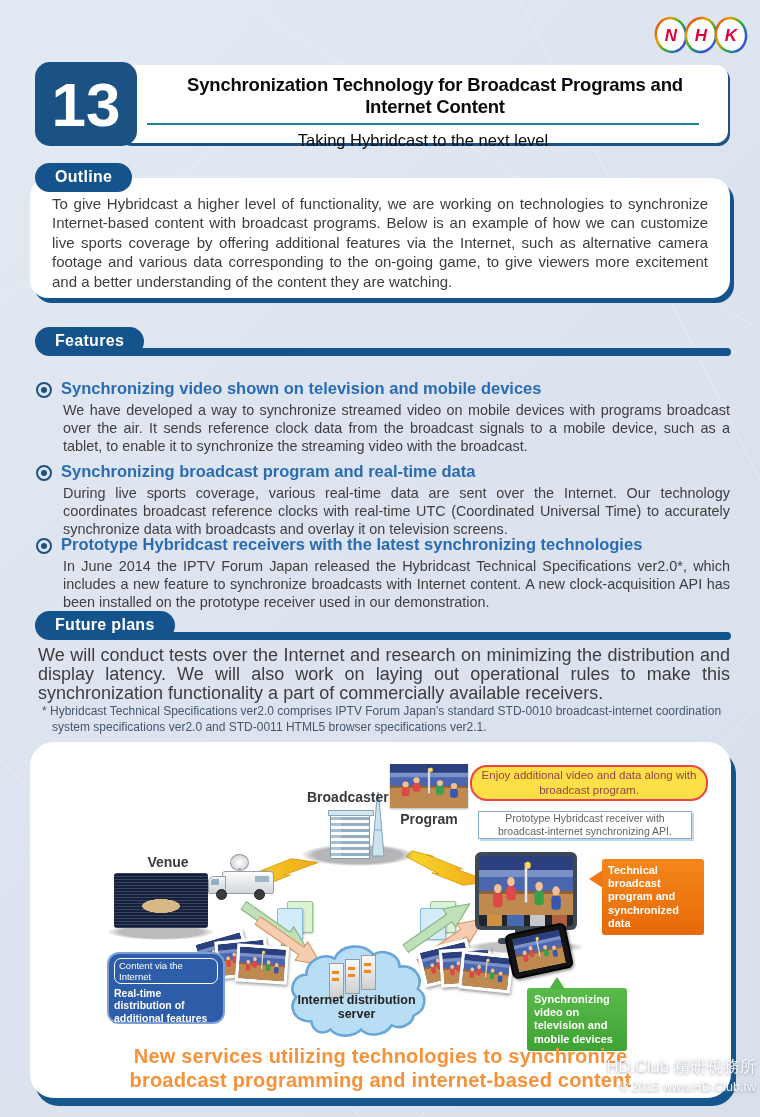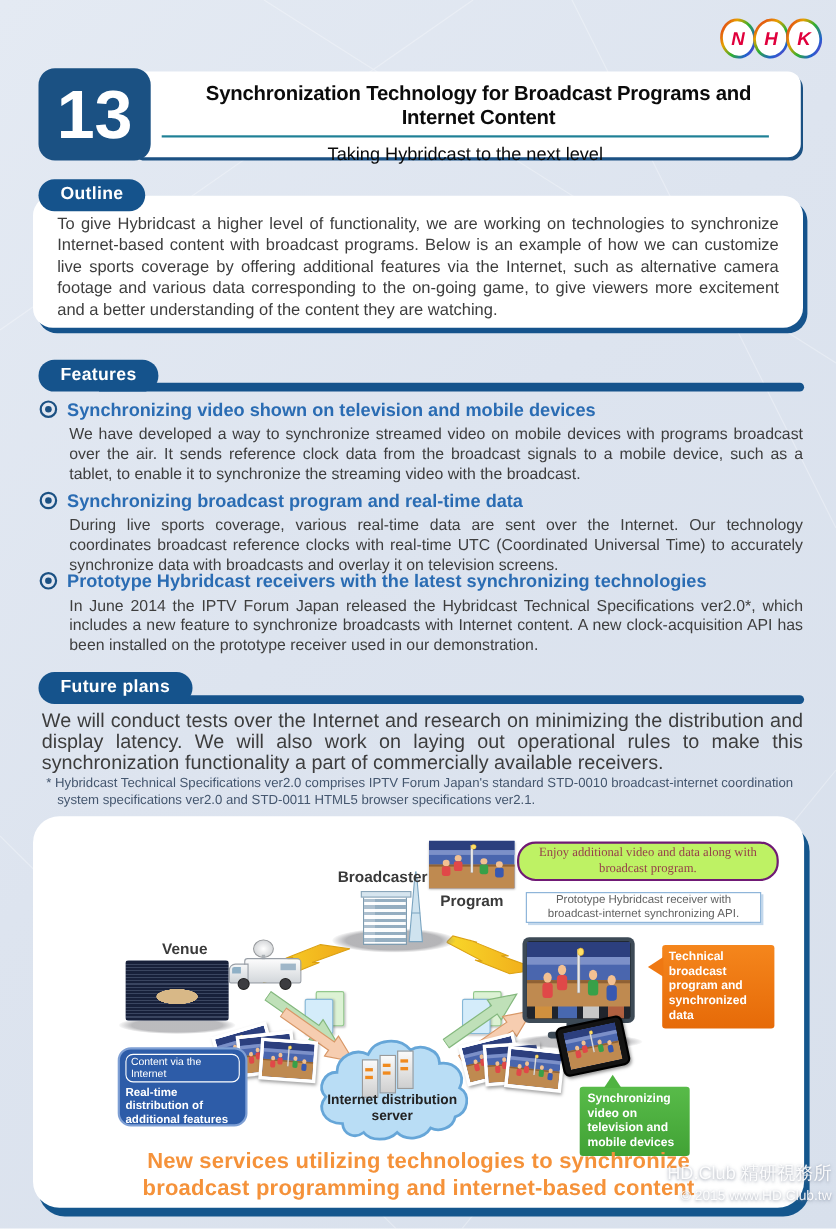--- a/index.html
+++ b/index.html
@@ -28,21 +28,21 @@
   .bar { position:absolute; left:90px; width:641px; height:8px; background:#15538c; border-radius:0 4px 4px 0; z-index:1; }
   .pill-outline { top:163px; }
   .pill-features { top:327px; } .bar-features { top:348px; }
   .pill-future { top:611px; } .bar-future { top:632px; }
 
   .outline-box { position:absolute; left:30px; top:178px; width:700px; height:120px; background:#fff; border-radius:18px; box-shadow:4px 5px 0 #15538c; }
   .outline-box p { margin:16px 22px 0; font-size:15px; line-height:19.4px; color:#3d3d3d; text-align:justify; }
 
   .feature { position:absolute; left:36px; width:694px; }
   .f1 { top:364px; } .f2 { top:447px; } .f3 { top:520px; }
-  .f-head { display:flex; align-items:flex-start; gap:9px; }
+  .f-head { display:flex; align-items:flex-end; gap:9px;margin-top:15px; }
   .f-bullet { width:12px; height:12px; border:2px solid #1b5183; border-radius:50%; position:relative; flex:0 0 auto; }
   .f-bullet::after { content:""; position:absolute; left:3px; top:3px; width:6px; height:6px; background:#1b5183; border-radius:50%; }
   .f-head h3 { margin:0; font-size:16.5px; font-weight:bold; color:#2a6cb3; }
   .feature p { margin:4px 0 0 27px; font-size:14.4px; line-height:17.8px; color:#3e3e3e; text-align:justify; }
 
   .future-p { position:absolute; left:38px; top:646px; width:692px; font-size:18px; line-height:19px; color:#3d3d3d; text-align:justify; margin:0; }
   .footnote { position:absolute; left:42px; top:704px; width:688px; font-size:12px; line-height:15.5px; color:#44566e; margin:0; padding-left:10px; text-indent:-10px; }
 
   
   .diagram { position:absolute; left:30px; top:742px; width:701px; height:356px; background:#fff; border-radius:24px; box-shadow:5px 8px 0 #14568d; }
@@ -61,22 +61,22 @@
   .bld-shadow { position:absolute; left:272px; top:102px; width:112px; height:22px; border-radius:50%;
                 background:radial-gradient(ellipse at center, rgba(120,120,125,.55) 0 55%, rgba(120,120,125,0) 72%); }
 
   .vbwrap { position:absolute; box-shadow:0 1px 2px rgba(0,0,0,.3); }
   .vbwrap svg { display:block; }
   .program-shot { left:360px; top:22px; width:78px; height:44px; }
   .program-label { left:360px; top:69px; width:78px; text-align:center; }
   .broadcaster-label { left:277px; top:47px; }
   .venue-label { left:106px; top:112px; width:64px; text-align:center; }
 
-  .bubble-enjoy { position:absolute; left:440px; top:23px; width:238px; height:36px; background:#bef264; border:2px solid #701a75; border-radius:17px;
-                  color:#96424a; font-size:11.5px; line-height:1.3; display:flex; align-items:center; justify-content:center; text-align:center; padding:0 8px; box-sizing:border-box;font-family:Liberation Serif, serif; }
+  .bubble-enjoy { position:absolute; left:440px; top:23px; width:238px; height:36px; background:#fde047; border:2px solid #ef4444; border-radius:17px;
+                  color:#96424a; font-size:11.5px; line-height:1.3; display:flex; align-items:center; justify-content:center; text-align:center; padding:0 8px; box-sizing:border-box; }
   .proto-box { position:absolute; left:448px; top:69px; width:214px; height:28px; background:#fff; border:1px solid #84aed6; box-shadow:2px 2px 0 #c3d8ec;
                color:#636363; font-size:10.5px; line-height:1.25; display:flex; align-items:center; justify-content:center; text-align:center; padding:0 6px; box-sizing:border-box; }
 
   .stadium { position:absolute; left:84px; top:131px; width:94px; height:55px; border-radius:3px; background-color:#17203a;
              background-image:radial-gradient(ellipse 30px 11px at 50% 60%, #d8b887 0 62%, rgba(0,0,0,0) 64%),
                               repeating-linear-gradient(0deg, rgba(180,200,230,.22) 0 1px, rgba(0,0,0,0) 1px 3px); }
   .stadium-shadow { position:absolute; left:78px; top:182px; width:106px; height:16px; border-radius:50%;
                     background:radial-gradient(ellipse at center, rgba(120,120,125,.5) 0 55%, rgba(120,120,125,0) 72%); }
 
   .van { position:absolute; left:178px; top:112px; width:66px; height:46px; }

